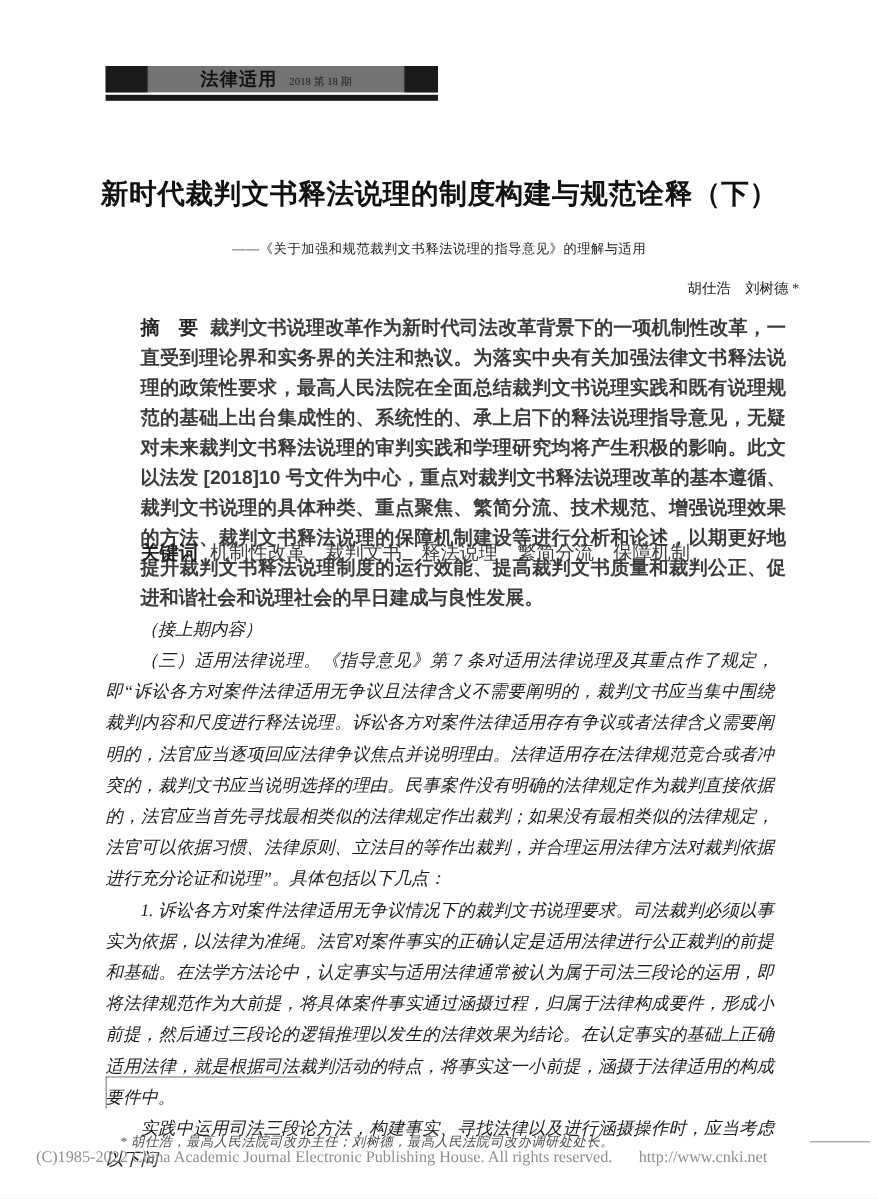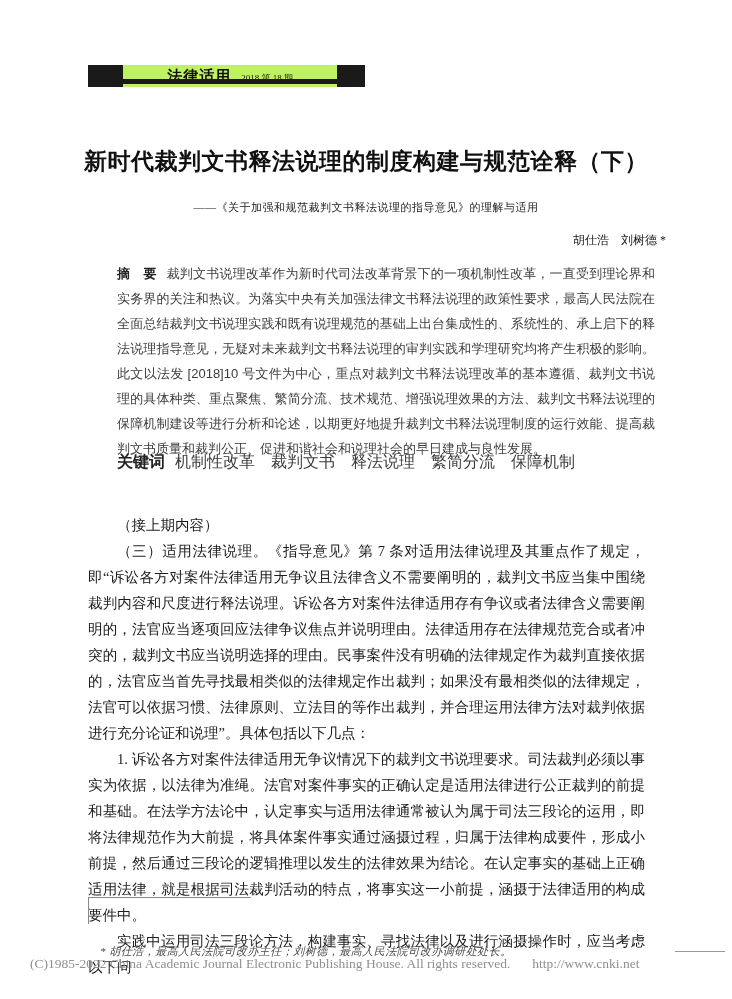--- a/index.html
+++ b/index.html
@@ -8,22 +8,22 @@
     position:relative;
     width:732px; height:999px;
     background:#ffffff;
     font-family:"Liberation Serif", serif;
     color:#1f1f1f;
     overflow:hidden;
     margin:0 auto;
   }
 
   
-  .hdr-left { position:absolute; left:88px; top:65px; width:277px; height:22px;
-    display:flex; align-items:center; background:#bef264; }
+  .hdr-left { position:absolute; left:88px; top:55px; width:277px; height:22px;
+    display:flex; align-items:center; background:#737373; }
   .hdr-block { background:#1a1a1a; height:22px; }
   .hdr-block.l { width:35px; }
   .hdr-block.r { width:28px; margin-left:auto; }
   .hdr-title-wrap { flex:1; text-align:center; white-space:nowrap; }
   .hdr-journal { font-weight:bold; font-size:15px; letter-spacing:1px; color:#111; }
   .hdr-issue { font-size:9px; color:#222; margin-left:6px; }
   .hdr-bar { position:absolute; left:88px; top:79px; width:277px; height:5px; background:#1a1a1a; }
   .hdr-column { position:absolute; left:366px; top:55px; width:279px; height:22px;
     background:#d9d9d9; text-align:center; line-height:22px; font-size:10.5px;
     color:#333; font-family:"Liberation Sans", sans-serif; letter-spacing:1px; }
@@ -32,30 +32,30 @@
   .title { position:absolute; left:66px; top:146px; width:600px; text-align:center;
     font-size:23px; font-weight:bold; color:#111; letter-spacing:0.5px; }
   .subtitle { position:absolute; left:66px; top:176px; width:600px; text-align:center;
     font-size:11px; color:#222; letter-spacing:0.5px;margin-top:24px; }
   .authors { position:absolute; left:66px; top:232px; width:600px; text-align:right;
     font-size:12px; color:#222; }
 
   
   .abstract { position:absolute; left:117px; top:261px; width:538px;
     font-family:"Liberation Sans", sans-serif;
-    font-size:13px; line-height:25px; color:#3c3c3c; text-align:justify; }
+    font-size:16px; line-height:25px; color:#3c3c3c; text-align:justify;font-weight:bold; }
   .abstract b, .keywords b { color:#222; margin-right:10px; }
   .keywords { position:absolute; left:117px; top:449px; width:538px;
     font-family:"Liberation Sans", sans-serif;
     font-size:16px; line-height:25px; color:#3c3c3c; }
 
   
   .body-text { position:absolute; left:88px; top:512px; width:557px;
     font-size:14.5px; line-height:26px; text-align:justify; color:#1c1c1c; }
-  .body-text p { text-indent:2em; }
+  .body-text p { text-indent:2em;font-style:italic; }
 
   
   .footnote-rule { position:absolute; left:88px; top:897px; width:163px; height:27px;
     border-top:1px solid #8a8a8a; border-left:1px solid #8a8a8a; }
   .footnote { position:absolute; left:100px; top:944px; width:540px;
     font-size:11px; color:#4a4a4a; letter-spacing:0.5px;font-style:italic; }
 
   
   .footer-en { position:absolute; right:77px; top:944px; white-space:nowrap;
     font-family:"Liberation Sans", sans-serif; font-size:9px; color:#7d7d7d; }

